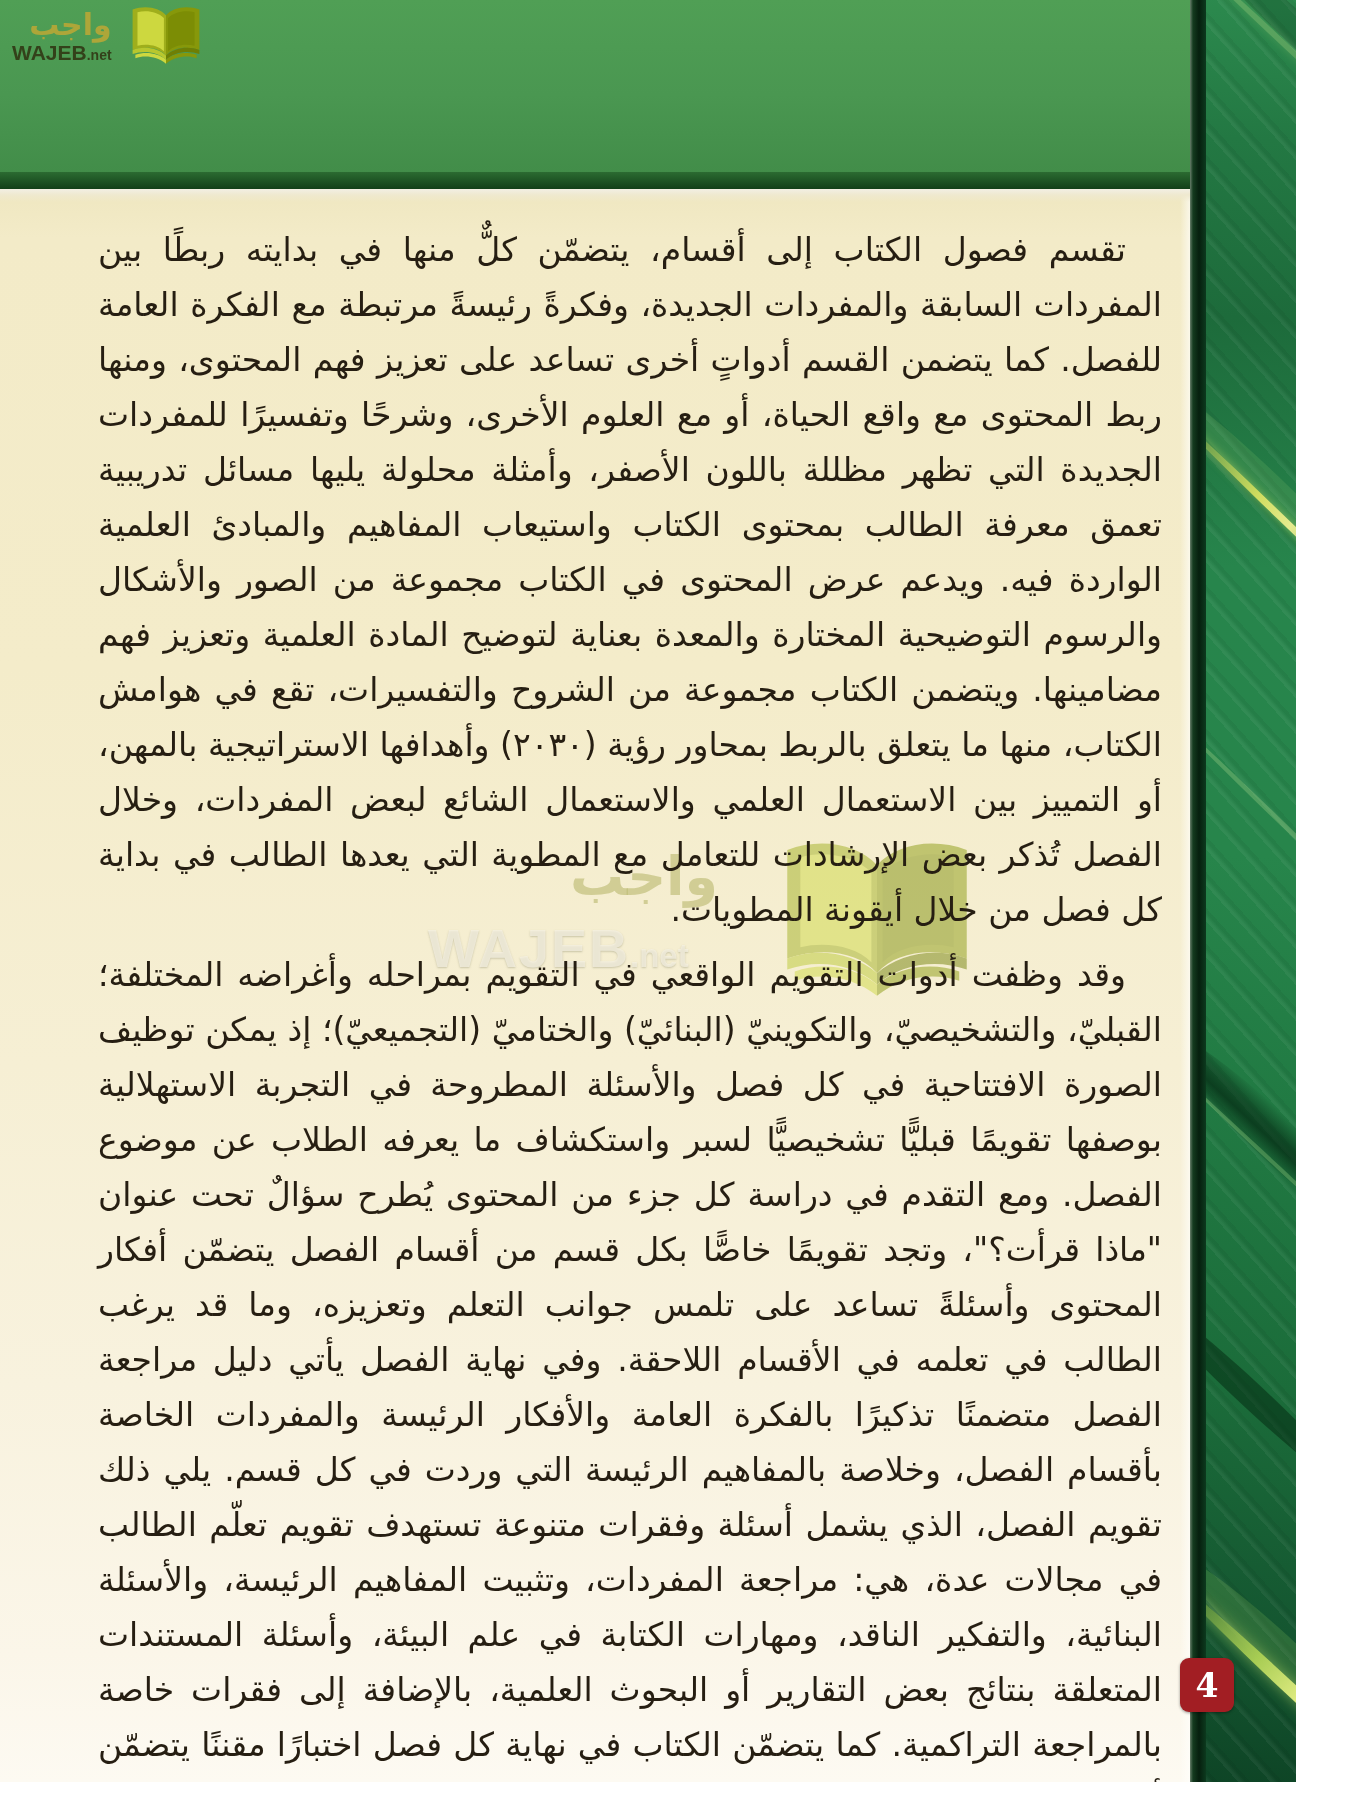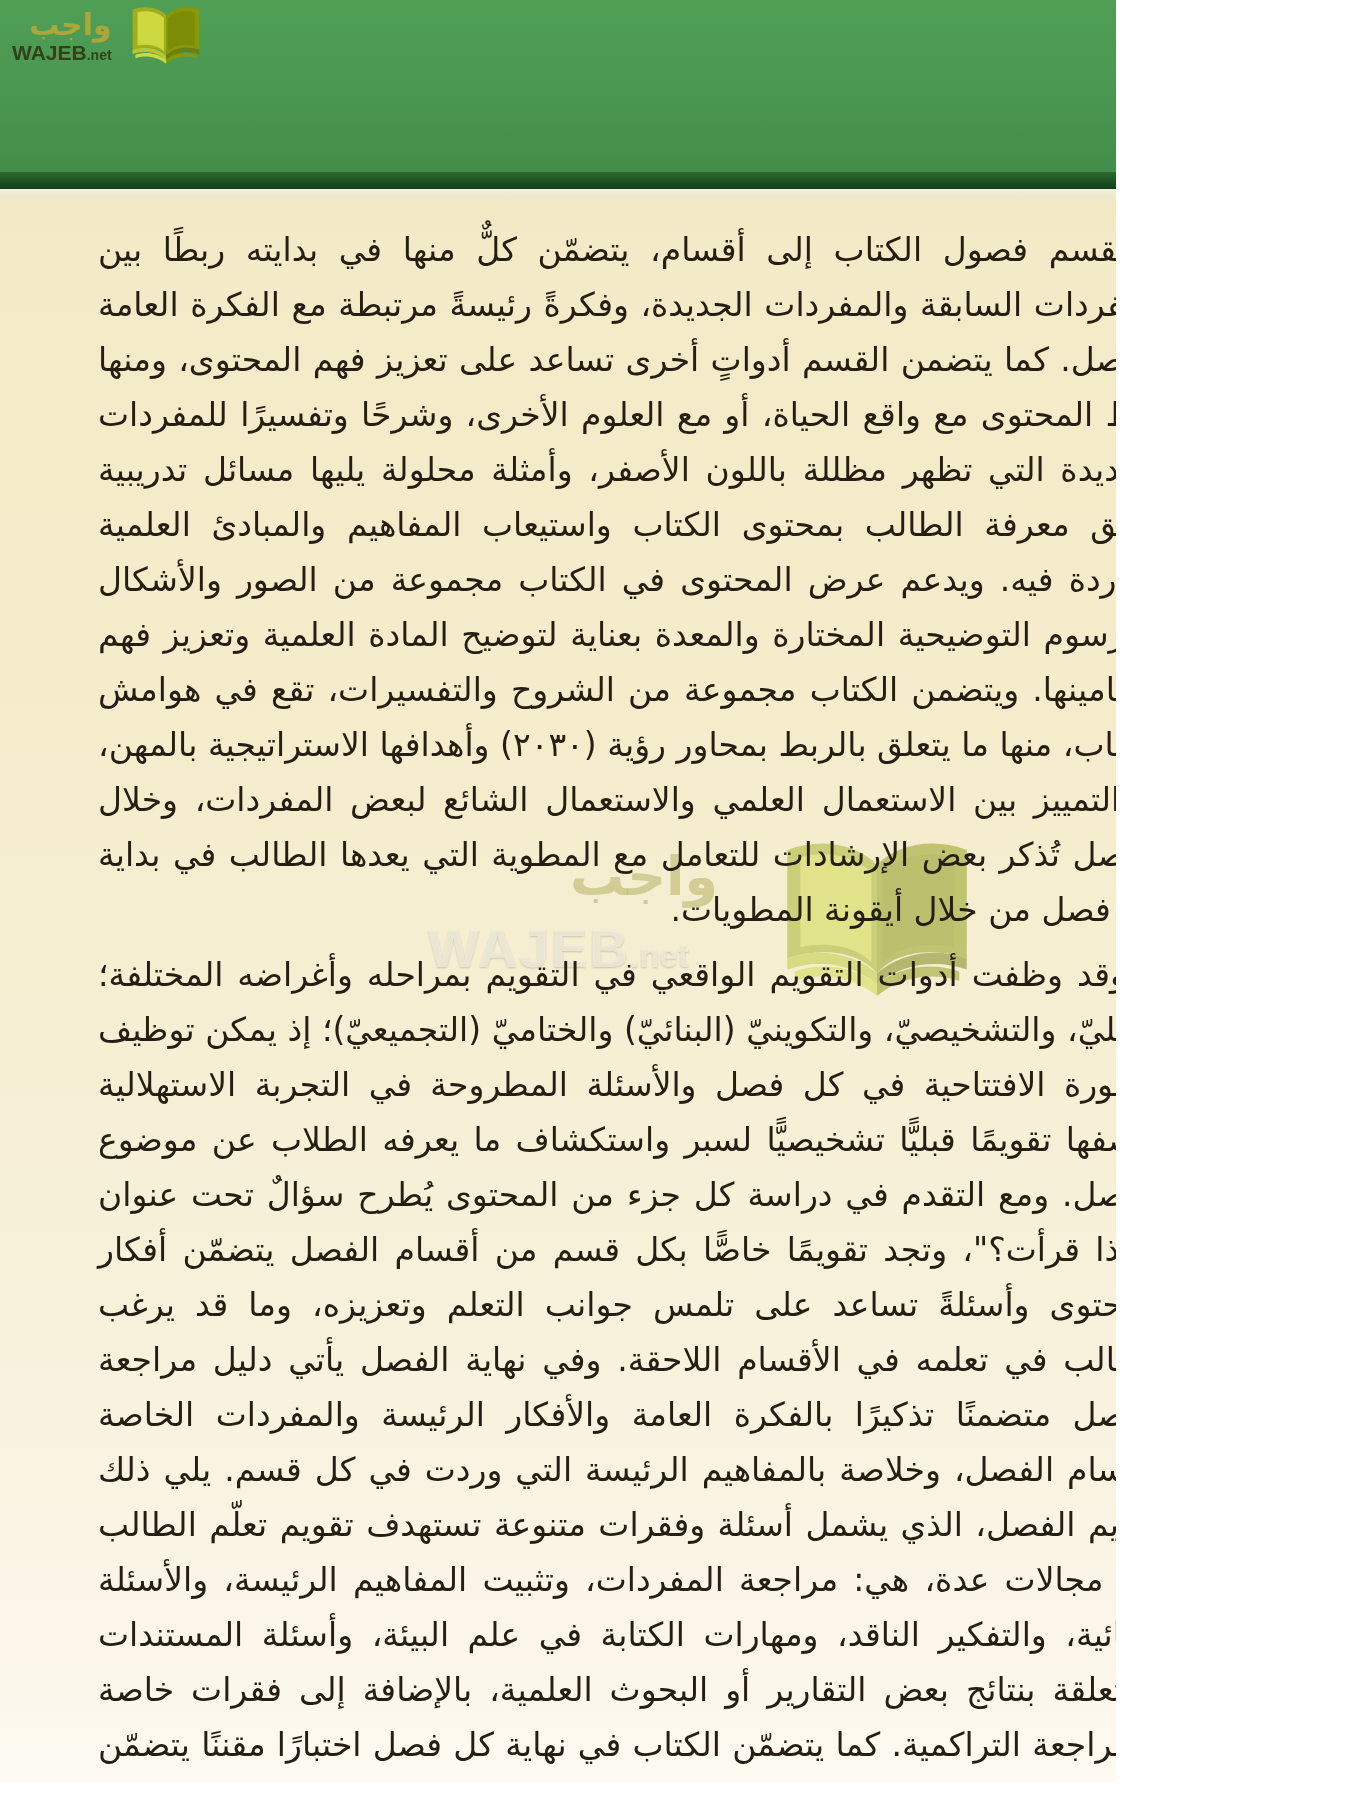--- a/index.html
+++ b/index.html
@@ -1,16 +1,16 @@
 <!DOCTYPE html>
 <html lang="ar"><head>
 <meta charset="utf-8">
 <style>
   html,body{margin:0;padding:0;background:#ffffff;}
-  .stage{position:relative;width:1116px;height:1800px;overflow:hidden;
+  .stage{position:relative;width:1296px;height:1800px;overflow:hidden;
          font-family:"DejaVu Sans",sans-serif;background:#ffffff;}
 
   
   .leaf{position:absolute;left:1206px;top:0;width:146px;height:1782px;overflow:hidden;z-index:1;
     background:linear-gradient(182deg,#2c8a4e 0%,#237843 8%,#1d6b3b 18%,#27854c 32%,#27854b 48%,
                #217a43 62%,#1b6c3a 78%,#145530 92%,#0e4526 100%);}
   .leaf::before{content:"";position:absolute;inset:0;
     background:repeating-linear-gradient(48deg,rgba(255,255,255,0.05) 0 2px,
                rgba(0,0,0,0.05) 6px 9px,transparent 9px 24px);}
   .vein{position:absolute;border-radius:50%;}

